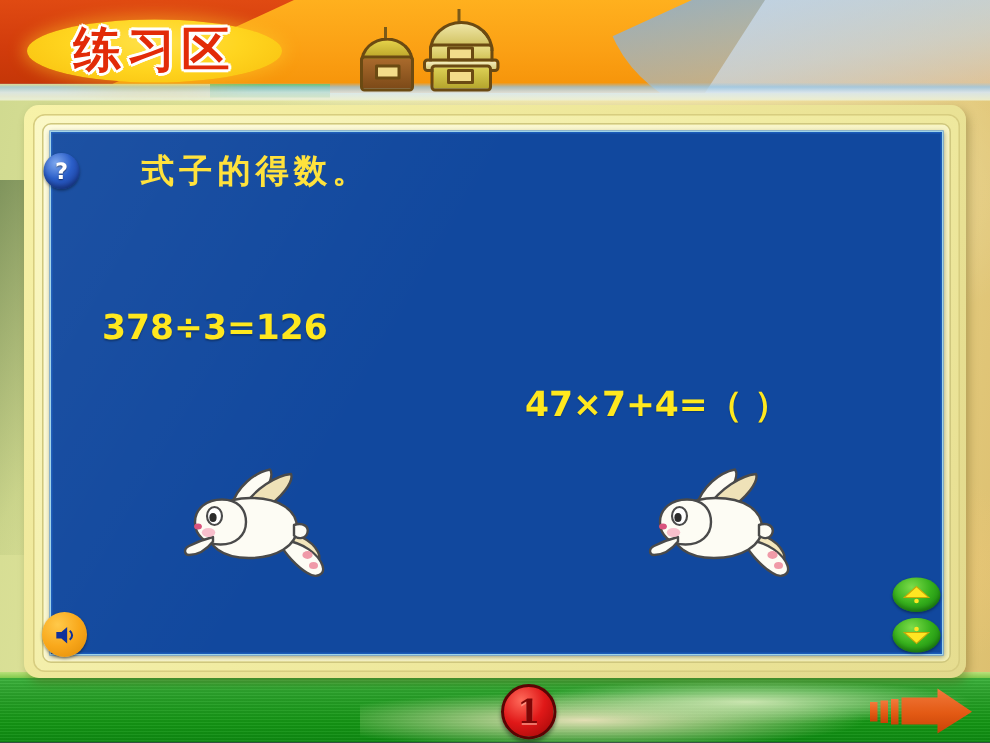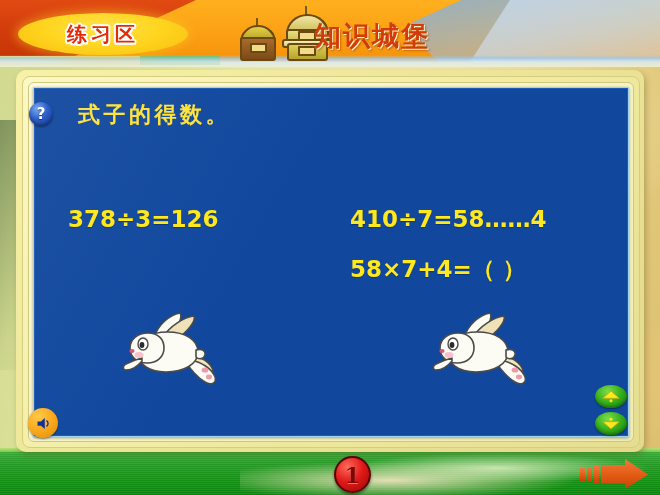--- a/index.html
+++ b/index.html
@@ -96,21 +96,21 @@
   .pz-ellipse {
     position: absolute; left: 18px; top: 13px; width: 170px; height: 42px;
     border-radius: 50%;
     background: radial-gradient(ellipse at 50% 35%, #ffe14a 0%, #ffd51f 48%, #f7bd0c 100%);
     box-shadow: 0 0 10px 3px rgba(255,200,40,.45);
   }
   .pz-text {
     position: absolute; left: 18px; top: 13px; width: 170px; height: 42px;
     display: flex; align-items: center; justify-content: center;
     font-family: "DejaVu Sans", sans-serif;
-    font-size: 20px; font-weight: bold; color: #e22b08;
+    font-size: 32px; font-weight: bold; color: #e22b08;
     letter-spacing: 4px;
     text-shadow:
       -1.5px -1.5px 0 #fff, 1.5px -1.5px 0 #fff, -1.5px 1.5px 0 #fff, 1.5px 1.5px 0 #fff,
       0 -2px 0 #fff, 0 2px 0 #fff, -2px 0 0 #fff, 2px 0 0 #fff;
   }
 
   
   .castle { position: absolute; }
   .c-body {
     position: absolute; border: 2px solid #6b4a12; border-radius: 3px;
@@ -180,21 +180,21 @@
     text-shadow: 0 1px 1px rgba(0,0,0,.5);
   }
   .q-text {
     position: absolute; left: 62px; top: 98px; width: 560px;
     color: #ffe23c;
     font-family: "DejaVu Serif", serif;
     font-size: 22px; font-weight: bold;
     line-height: 33px;
     letter-spacing: 3.5px;
   }
-  .q-line2 { margin-left: 16px; display: block; }
+  .q-line2 { margin-left: 32px; display: block; }
 
   .eq {
     position: absolute;
     color: #ffe81e;
     font-family: "DejaVu Sans", sans-serif;
     font-size: 23px; font-weight: bold;
     white-space: nowrap;
     text-shadow: 0 1px 1px rgba(0,0,0,.25);
   }
   .eq-l1 { left: 68px;  top: 206px; }
@@ -284,36 +284,34 @@
     <div class="c-body" style="left:6px; top:23px; width:39px; height:12px;
          background: linear-gradient(180deg,#e8dd86,#c9b844);"></div>
     <div class="c-slot" style="left:18px; top:25px; width:14px; height:6px;"></div>
     <div class="c-rim" style="left:2px; top:33px; width:47px; height:5px;
          background: linear-gradient(180deg,#f5eec0,#d8cc7a);"></div>
     <div class="c-body" style="left:7px; top:37px; width:37px; height:14px;
          background: linear-gradient(180deg,#dcd055,#b5a52c);"></div>
     <div class="c-slot" style="left:18px; top:40px; width:14px; height:6px;"></div>
   </div>
 
-  <div class="kc-text">知识城堡</div>
 
   <div class="frame-outer"></div>
   <div class="frame-mid"></div>
   <div class="frame-inner"></div>
   <div class="board"></div>
   <div class="board-sheen"></div>
 
   <div class="q-icon">?</div>
   <div class="q-text">
     <span class="q-line2">式子的得数。</span>
   </div>
 
   <div class="eq eq-l1">378÷3=126</div>
-  <div class="eq eq-r1">410÷7=58……4</div>
-  <div class="eq eq-r2">58×7+4=（     ）</div>
+  <div class="eq eq-r2">47×7+4=（     ）</div>
 
   <div class="rabbit" style="left:112px; top:308px;">
     <svg viewBox="0 0 120 80" width="120" height="80">
       <g stroke="#4a4a4a" stroke-width="1.6" stroke-linejoin="round" stroke-linecap="round">
 
         <path d="M42 30 C46 16 58 7 68 5 C71 9 66 20 56 30 Z" fill="#fdfcf4"></path>
         <path d="M50 30 C58 18 72 9 82 8 C84 13 76 24 62 33 Z" fill="#efe2b8"></path>
 
         <path d="M72 46 C84 46 96 52 100 60 C103 66 98 71 92 68 C84 64 74 56 70 50 Z" fill="#f3e6bc"></path>
         <path d="M78 52 C90 54 100 61 103 69 C105 75 99 78 93 74 C86 70 78 61 75 55 Z" fill="#fdfcf4"></path>

